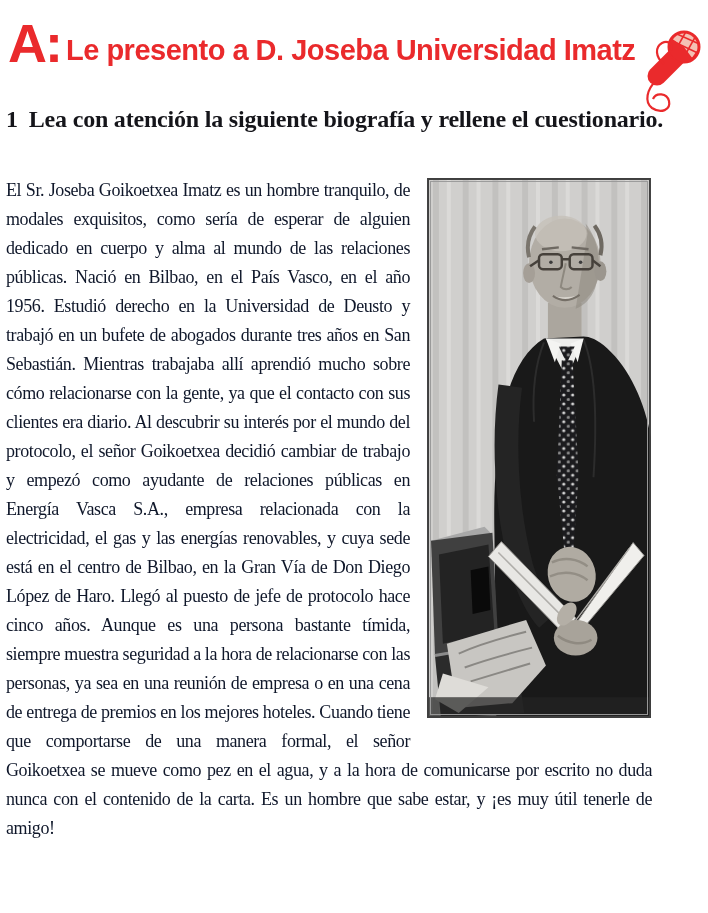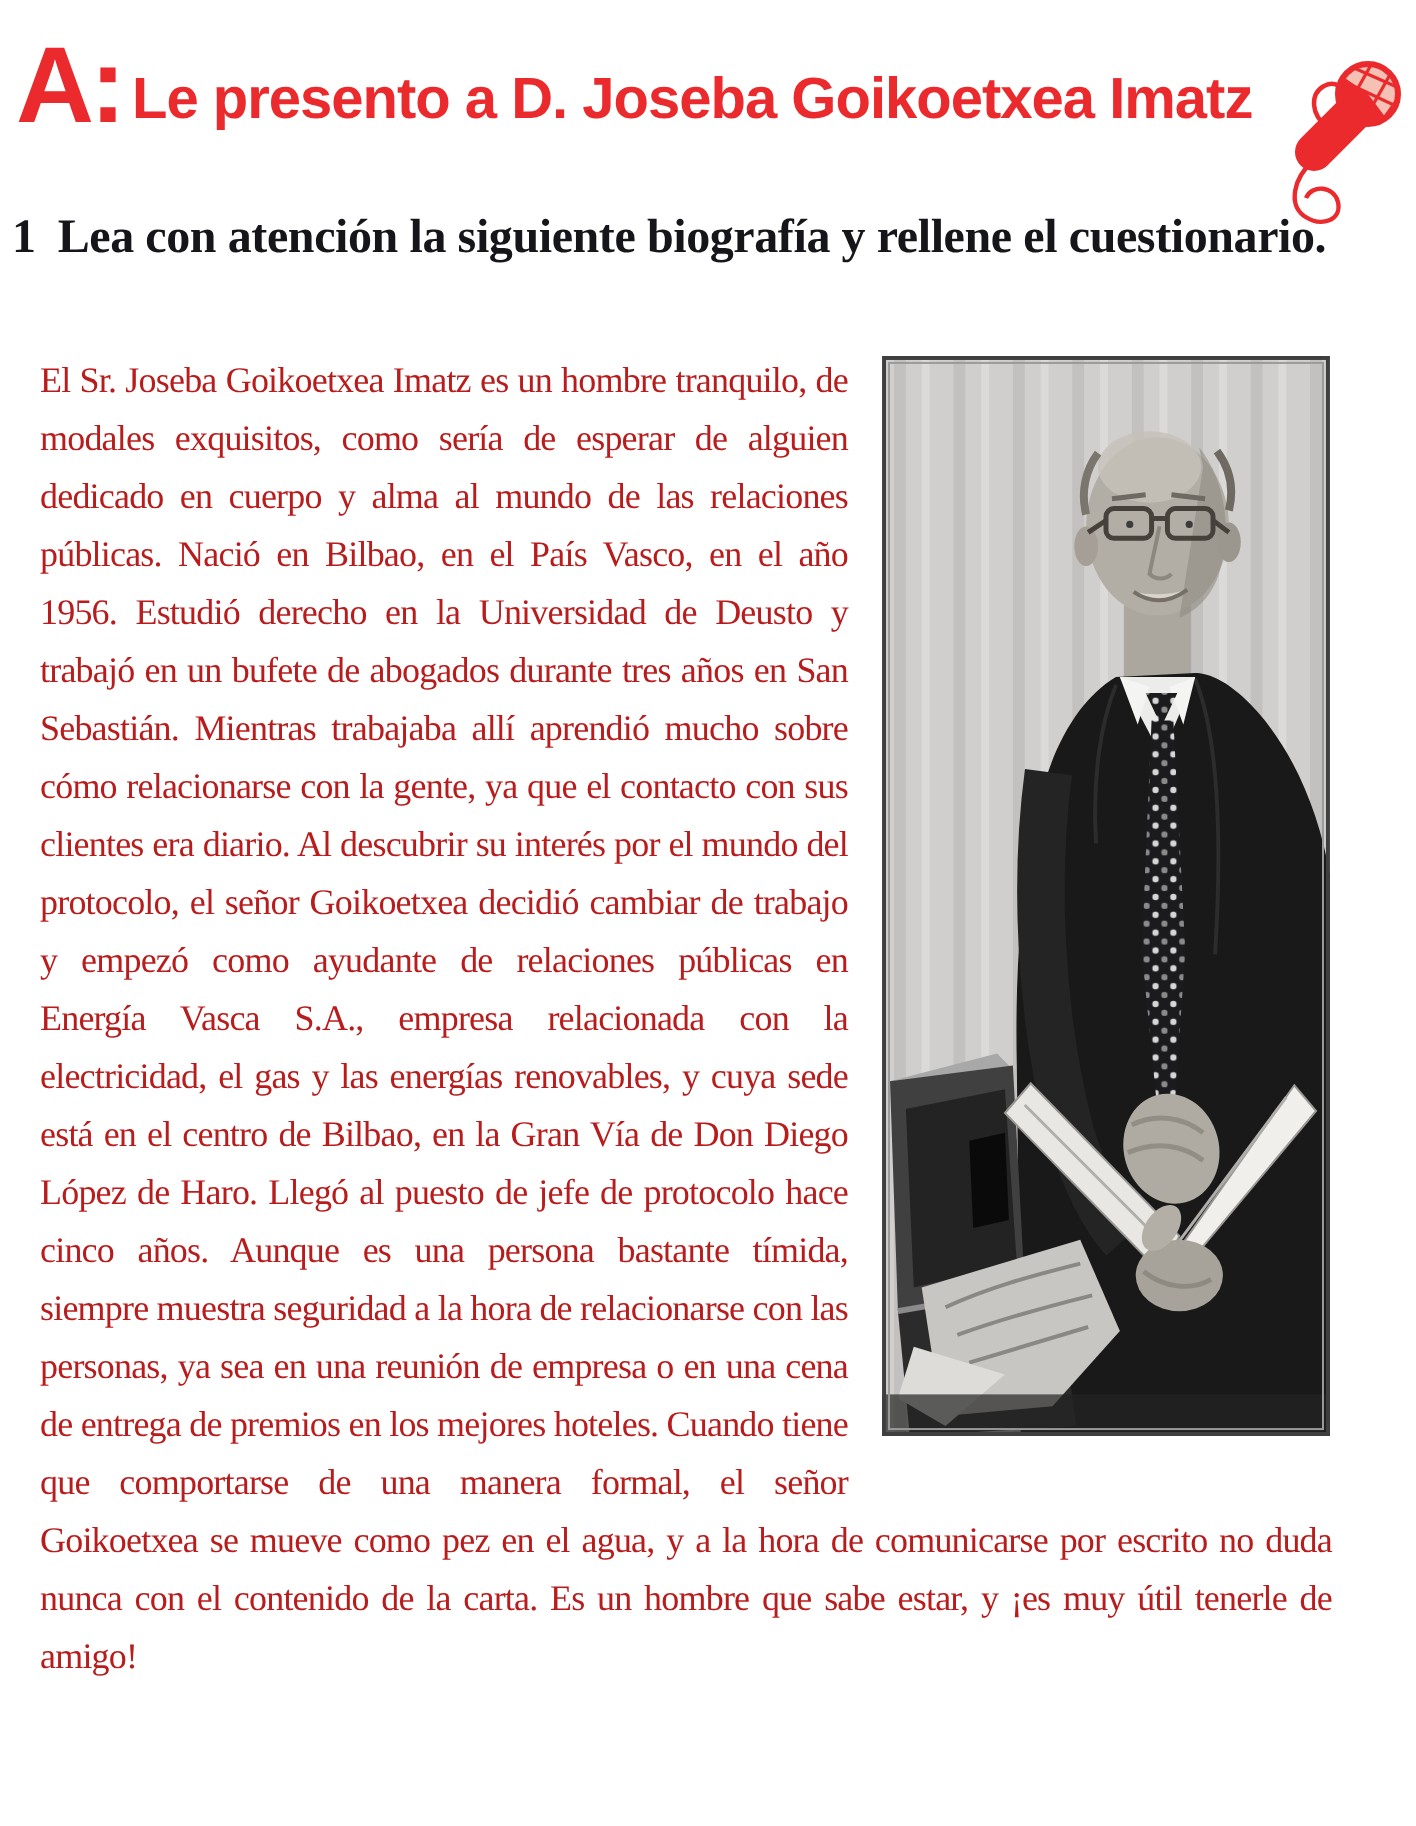--- a/index.html
+++ b/index.html
@@ -16,35 +16,35 @@
     font-size:29px;line-height:32px;letter-spacing:-0.5px;color:#ea2a2c;}
   .mic{position:absolute;right:6px;top:26px;width:58px;height:90px;}
   .mic svg{width:100%;height:100%;display:block;}
 
   
   .instruction{position:absolute;left:6px;top:106px;
     font-weight:700;font-size:24px;letter-spacing:-0.2px;color:#15151a;}
   .instr-num{margin-right:11px;}
 
   
-  .bio{position:absolute;left:20px;top:176px;width:646px;
+  .bio{position:absolute;left:6px;top:176px;width:646px;
     text-align:justify;font-size:18px;line-height:29px;
-    letter-spacing:-0.4px;color:#b91c1c;}
+    letter-spacing:-0.4px;color:#0f172a;}
   .bio p{margin:0;hyphens:auto;-webkit-hyphens:auto;}
   .photo{float:right;width:226px;height:540px;margin:2px 0 10px 16px;}
   .photo svg{width:100%;height:100%;display:block;}
 </style>
 </head>
 <body>
 
 <div class="page">
 
   <span class="section-letter">A:</span>
 
-  <h1 class="page-title">Le presento a D. Joseba Goikoetxea Imatz</h1>
+  <h1 class="page-title">Le presento a D. Joseba Universidad Imatz</h1>
 
   <span class="mic" aria-hidden="true">
     <svg viewBox="0 0 58 90" xmlns="http://www.w3.org/2000/svg">
       <defs>
           <clipPath id="michead">
             <circle cx="40" cy="21" r="15"></circle>
           </clipPath>
         </defs>
 
       <line x1="13" y1="50" x2="34" y2="29" stroke="#ea2a2c" stroke-width="19" stroke-linecap="round"></line>

